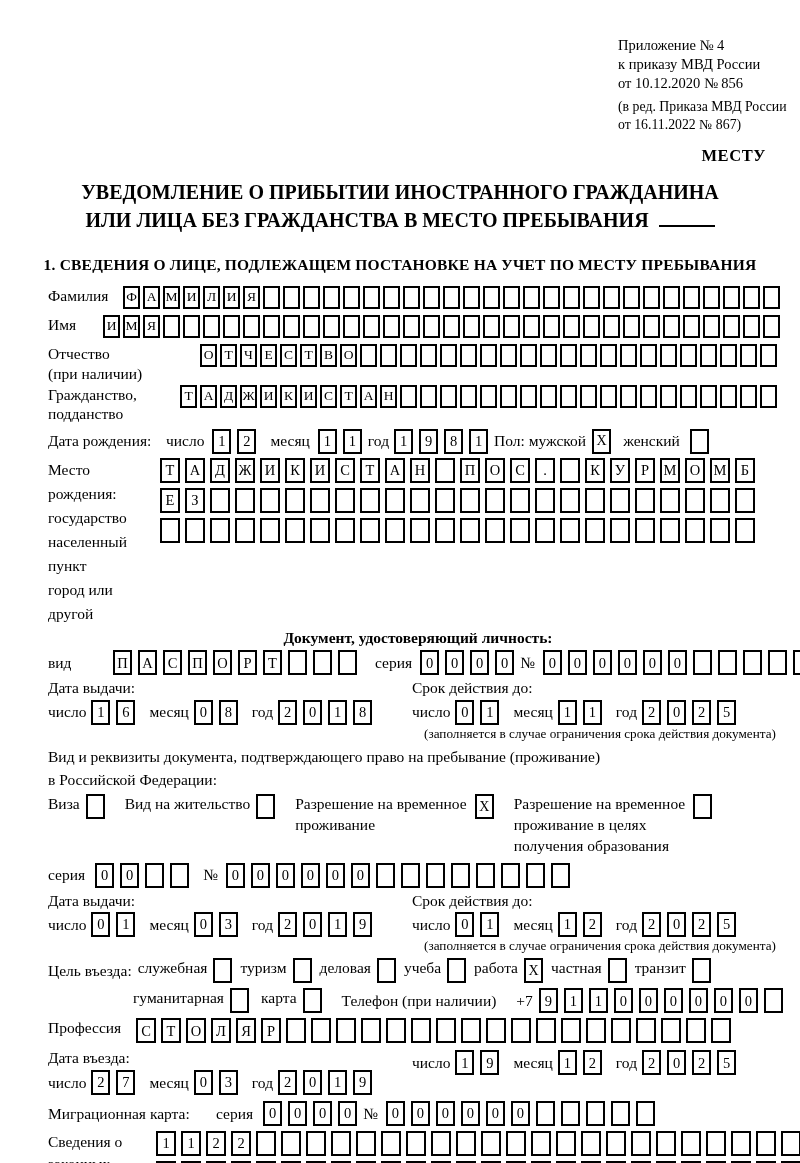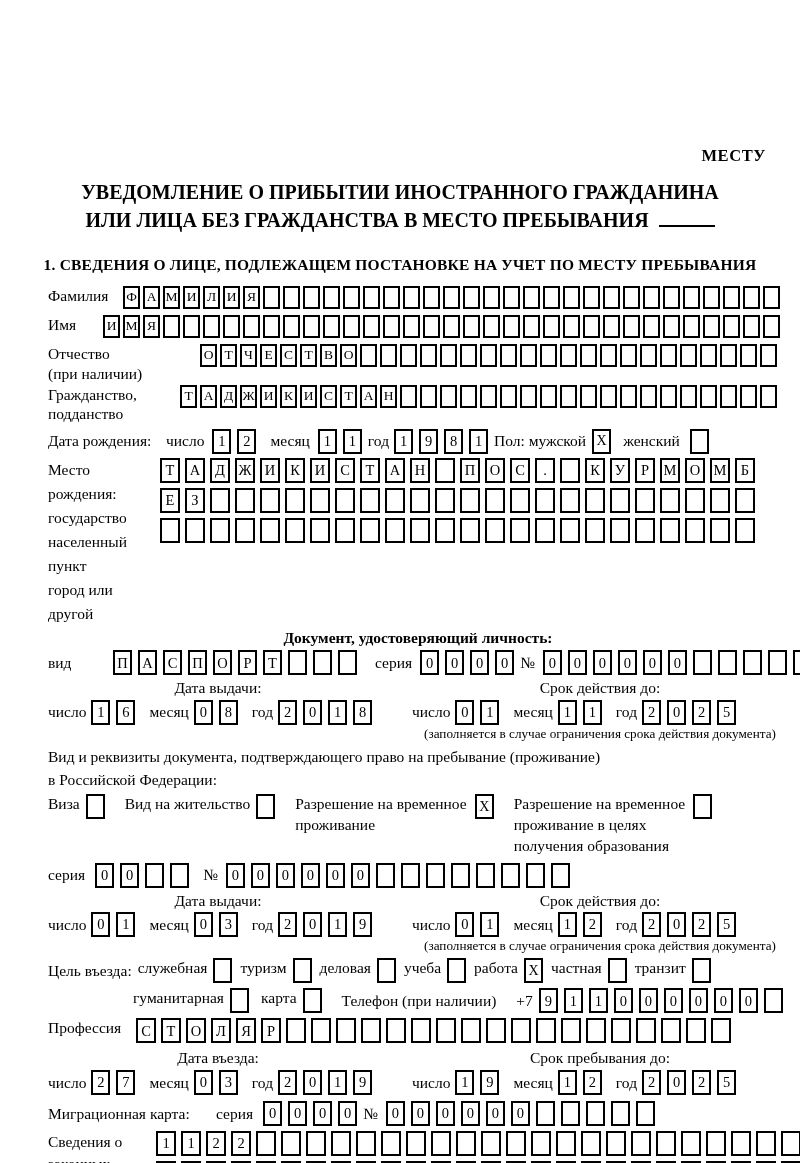--- a/index.html
+++ b/index.html
@@ -25,35 +25,44 @@
   .cell { flex:none; width:17px; height:23px; border:2px solid #000; margin-right:3px;
     display:inline-flex; align-items:center; justify-content:center; font-size:13.5px; background:#fff; }
   .lg .cell { width:20px; height:25px; margin-right:5px; font-size:14.5px; }
   .md .cell { width:19px; height:25px; margin-right:6px; font-size:14.5px; }
   .checkbox { flex:none; display:inline-flex; width:19px; height:25px; border:2px solid #000;
     align-items:center; justify-content:center; font-size:14px; background:#fff; }
   .gap8 { margin-left:8px; } .gap12 { margin-left:12px; } .gap20 { margin-left:20px; }
   .dates { display:flex; margin-top:3px; }
   .d-col { display:flex; flex-direction:column; }
   .d-left { width:340px; } .d-right { flex:1; margin-left:24px; }
-  .d-head { text-align:center; font-size:15.5px; }
+  .d-head { font-size:15.5px; }
   .date-line { display:flex; align-items:center; margin-top:2px; }
   .date-line .lbl { margin-right:5px; }
   .date-line .cells { margin-right:8px; }
   .small-note { font-size:13.2px; margin-top:1px; text-align:center; }
   .opt { display:flex; align-items:flex-start; }
   .opt .opt-label { margin-right:6px; }
   .opt-lines { display:flex; flex-direction:column; line-height:1.35; margin-right:8px; }
   .stack-rows .cells { margin-bottom:5px; }
 </style>
 </head>
 <body>
 
 <div class="page">
 
+  <div class="appendix">
+    <div>Приложение № 4</div>
+    <div>к приказу МВД России</div>
+    <div>от 10.12.2020 № 856</div>
+    <div class="amendment">
+      <div>(в ред. Приказа МВД России</div>
+      <div>от 16.11.2022 № 867)</div>
+    </div>
+  </div>
 
   <div class="form-label">МЕСТУ</div>
 
   <div class="title">
     <div>УВЕДОМЛЕНИЕ О ПРИБЫТИИ ИНОСТРАННОГО ГРАЖДАНИНА</div>
     <div><span>ИЛИ ЛИЦА БЕЗ ГРАЖДАНСТВА В МЕСТО ПРЕБЫВАНИЯ</span><span class="title-underline"></span></div>
   </div>
 
   <div class="section-head">1. СВЕДЕНИЯ О ЛИЦЕ, ПОДЛЕЖАЩЕМ ПОСТАНОВКЕ НА УЧЕТ ПО МЕСТУ ПРЕБЫВАНИЯ</div>
 
@@ -624,21 +633,20 @@
           <span class="lbl">год</span>
           <span class="cells md">
               <span class="cell">2</span>
               <span class="cell">0</span>
               <span class="cell">1</span>
               <span class="cell">9</span>
             </span>
         </div>
       </div>
       <div class="d-col d-right">
-        <div class="d-head">Срок пребывания до:</div>
         <div class="date-line">
           <span class="lbl">число</span>
           <span class="cells md">
               <span class="cell">1</span>
               <span class="cell">9</span>
             </span>
           <span class="lbl">месяц</span>
           <span class="cells md">
               <span class="cell">1</span>
               <span class="cell">2</span>

